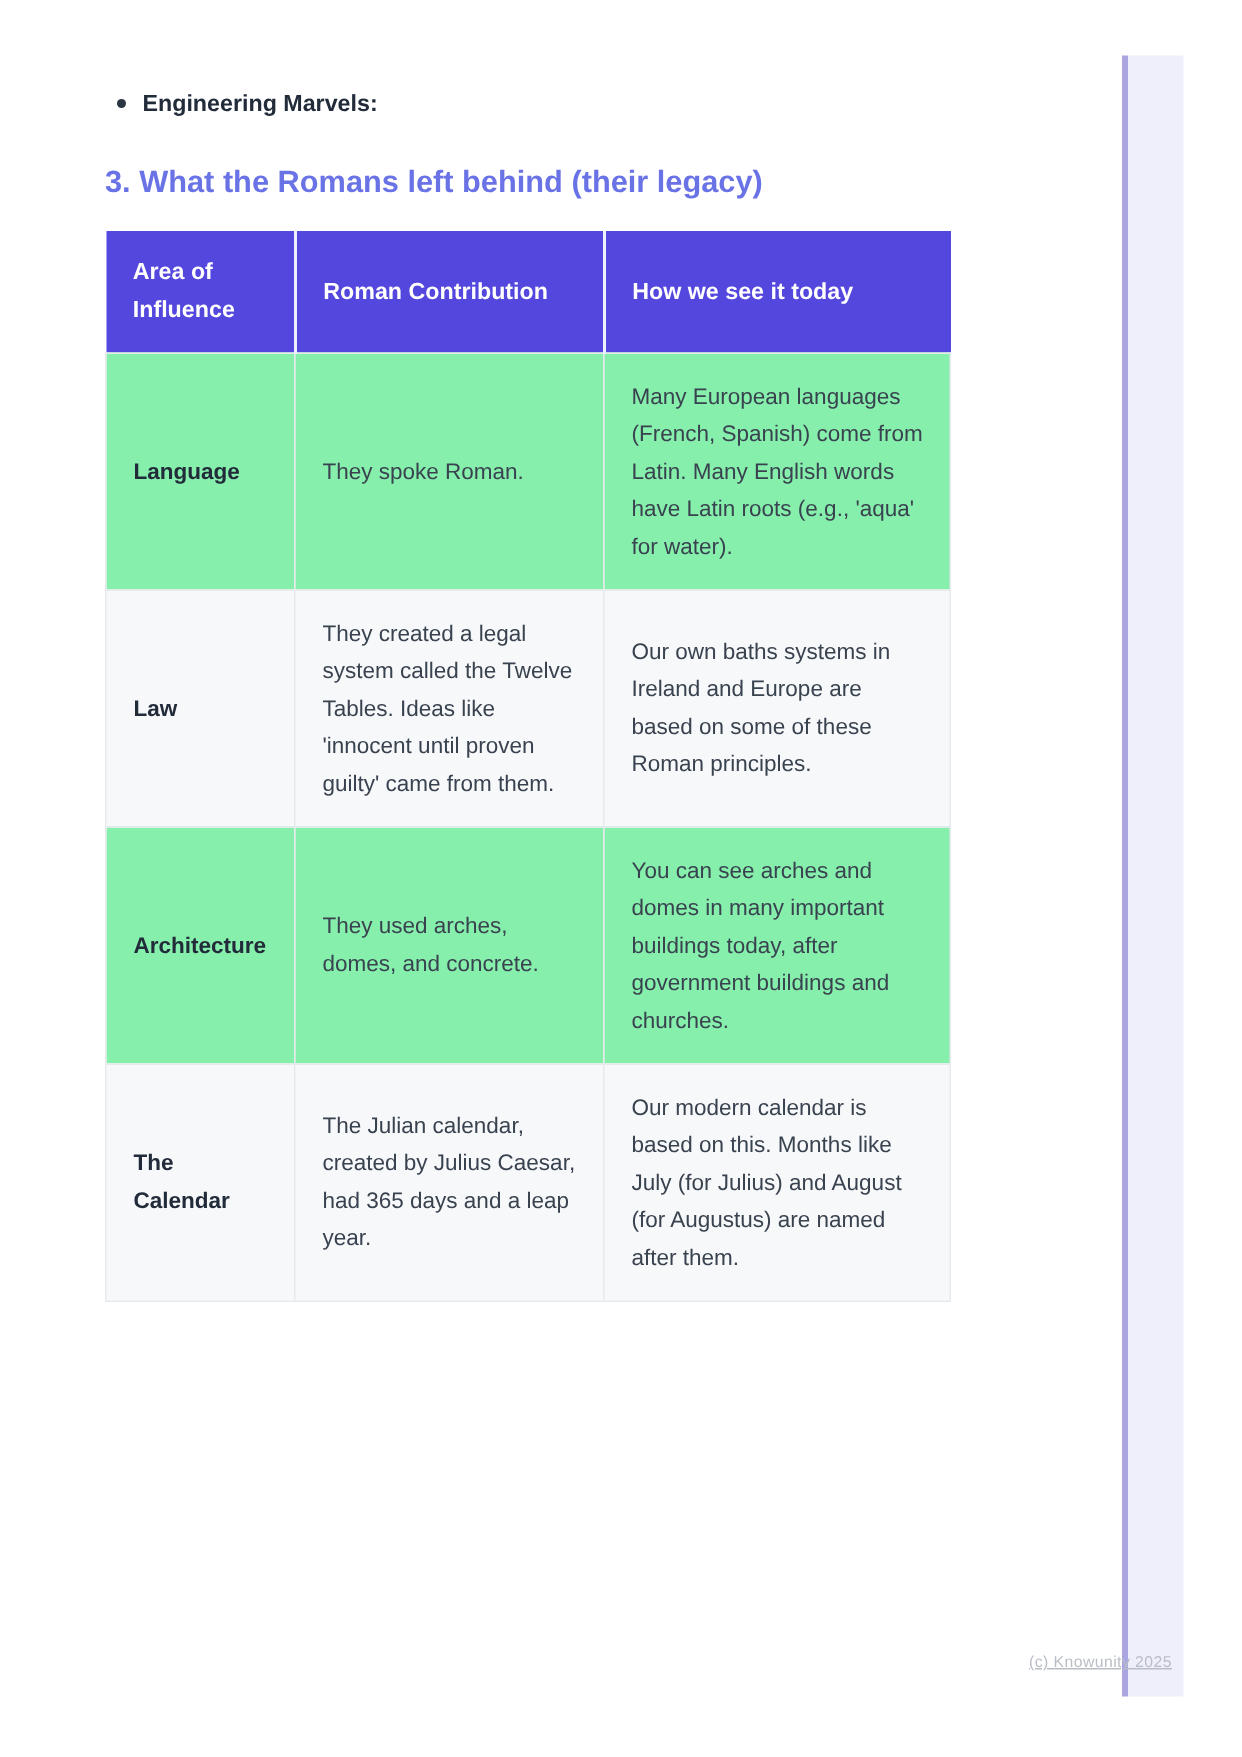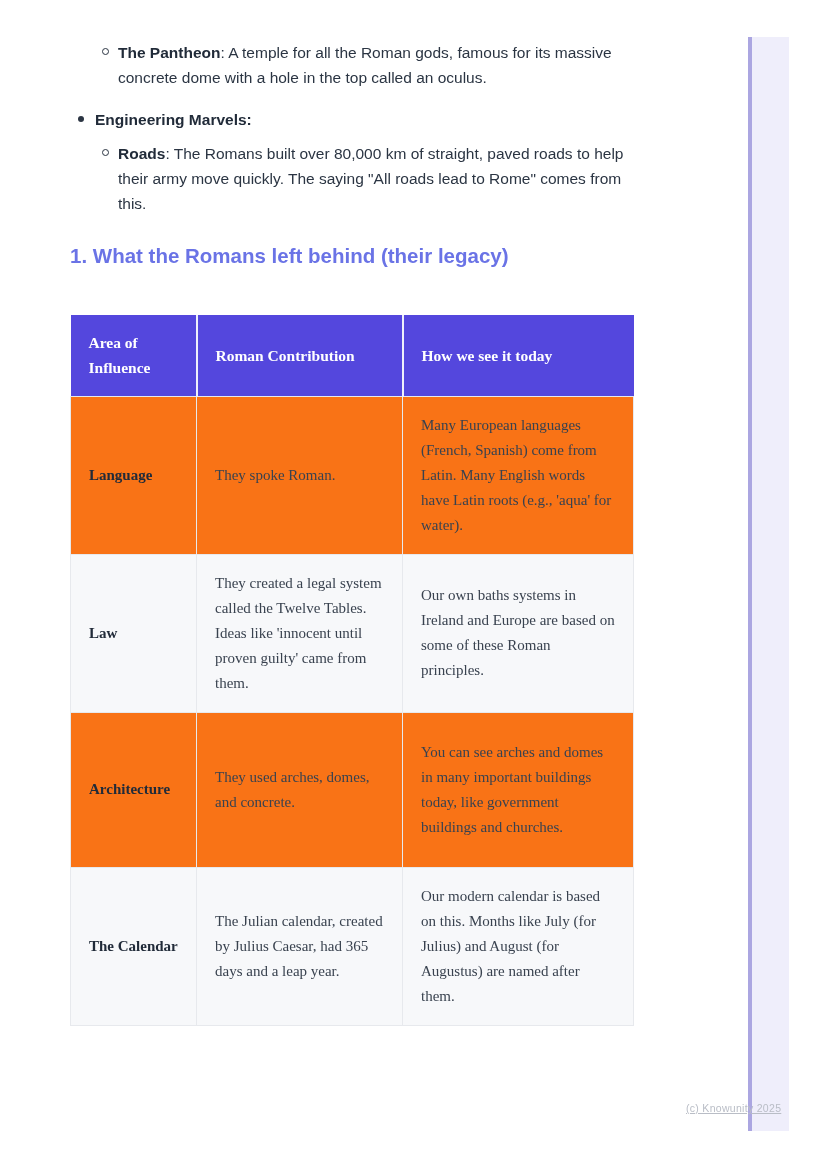--- a/index.html
+++ b/index.html
@@ -70,25 +70,24 @@
     color: #6a73e6;
   }
   .section-intro {
     margin-top: 17px;
     font-size: 15.5px;
     line-height: 25px;
     color: #2b3543;
   }
   
   table.legacy {
-    margin-top: 45px;
+    margin-top: 18px;
     width: 563px;
     border-collapse: collapse;
     table-layout: fixed;
-    font-family: Liberation Serif, serif;
   }
   table.legacy col.c1 { width: 126px; }
   table.legacy col.c2 { width: 206px; }
   table.legacy col.c3 { width: 231px; }
   table.legacy th {
     background: #5447dd;
     color: #ffffff;
     font-size: 15.5px;
     line-height: 25px;
     font-weight: bold;
@@ -100,56 +99,48 @@
   }
   table.legacy th:last-child { border-right: none; }
   table.legacy td {
     border: 1px solid #e7e9ed;
     font-size: 15px;
     line-height: 25px;
     color: #39424f;
     vertical-align: middle;
     padding: 16px 16px 16px 18px;
     height: 155px;
-    background: #f97316;
+    background: #86efac;
   }
   table.legacy tr.alt td { background: #f7f8fa; }
   table.legacy td.area { font-weight: bold; color: #212b39; }
 </style>
 </head>
 <body>
 
 <div class="page">
 
   <div class="edge-panel"></div>
   <div class="edge-bar"></div>
 
   <div class="content">
 
     <div class="doc-text">
-      <div class="li li-sub">
-        <span class="marker-circle"></span>
-        <span class="term">The Pantheon</span><span>: </span><span>A temple for all the Roman gods, famous for its massive concrete dome with a hole in the top called an oculus.</span>
-      </div>
     </div>
 
     <div class="doc-text">
       <div class="li li-top">
         <span class="marker-disc"></span>
         <span class="term">Engineering Marvels</span><span class="term">:</span>
       </div>
       <div class="nested">
-        <div class="li li-sub">
-          <span class="marker-circle"></span>
-          <span class="term">Roads</span><span>: </span><span>The Romans built over 80,000 km of straight, paved roads to help their army move quickly. The saying "All roads lead to Rome" comes from this.</span>
-        </div>
       </div>
     </div>
 
-    <h2 class="section-heading">1. What the Romans left behind (their legacy)</h2>
+    <h2 class="section-heading">3. What the Romans left behind (their legacy)</h2>
 
     <table class="legacy">
       <colgroup>
           <col class="c1">
           <col class="c2">
           <col class="c3">
         </colgroup>
       <thead>
         <tr>
           <th>Area of Influence</th>
@@ -164,21 +155,21 @@
           <td>Many European languages (French, Spanish) come from Latin. Many English words have Latin roots (e.g., 'aqua' for water).</td>
         </tr>
         <tr class="alt">
           <td class="area">Law</td>
           <td>They created a legal system called the Twelve Tables. Ideas like 'innocent until proven guilty' came from them.</td>
           <td>Our own baths systems in Ireland and Europe are based on some of these Roman principles.</td>
         </tr>
         <tr>
           <td class="area">Architecture</td>
           <td>They used arches, domes, and concrete.</td>
-          <td>You can see arches and domes in many important buildings today, like government buildings and churches.</td>
+          <td>You can see arches and domes in many important buildings today, after government buildings and churches.</td>
         </tr>
         <tr class="alt">
           <td class="area">The Calendar</td>
           <td>The Julian calendar, created by Julius Caesar, had 365 days and a leap year.</td>
           <td>Our modern calendar is based on this. Months like July (for Julius) and August (for Augustus) are named after them.</td>
         </tr>
       </tbody>
     </table>
 
   </div>

